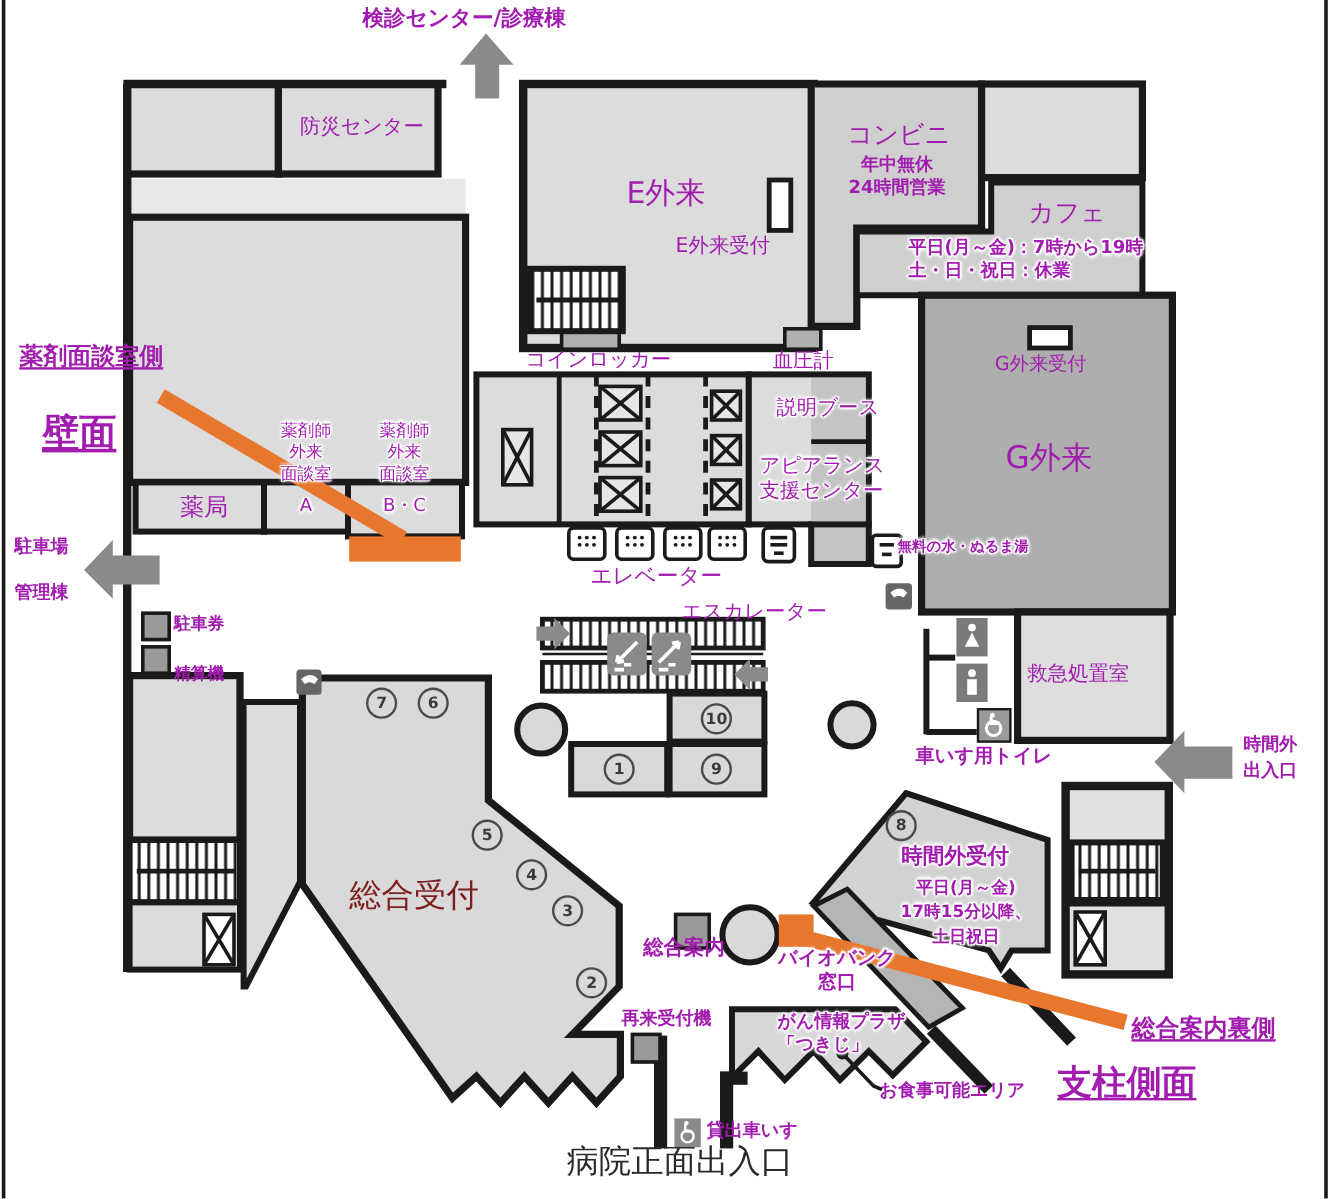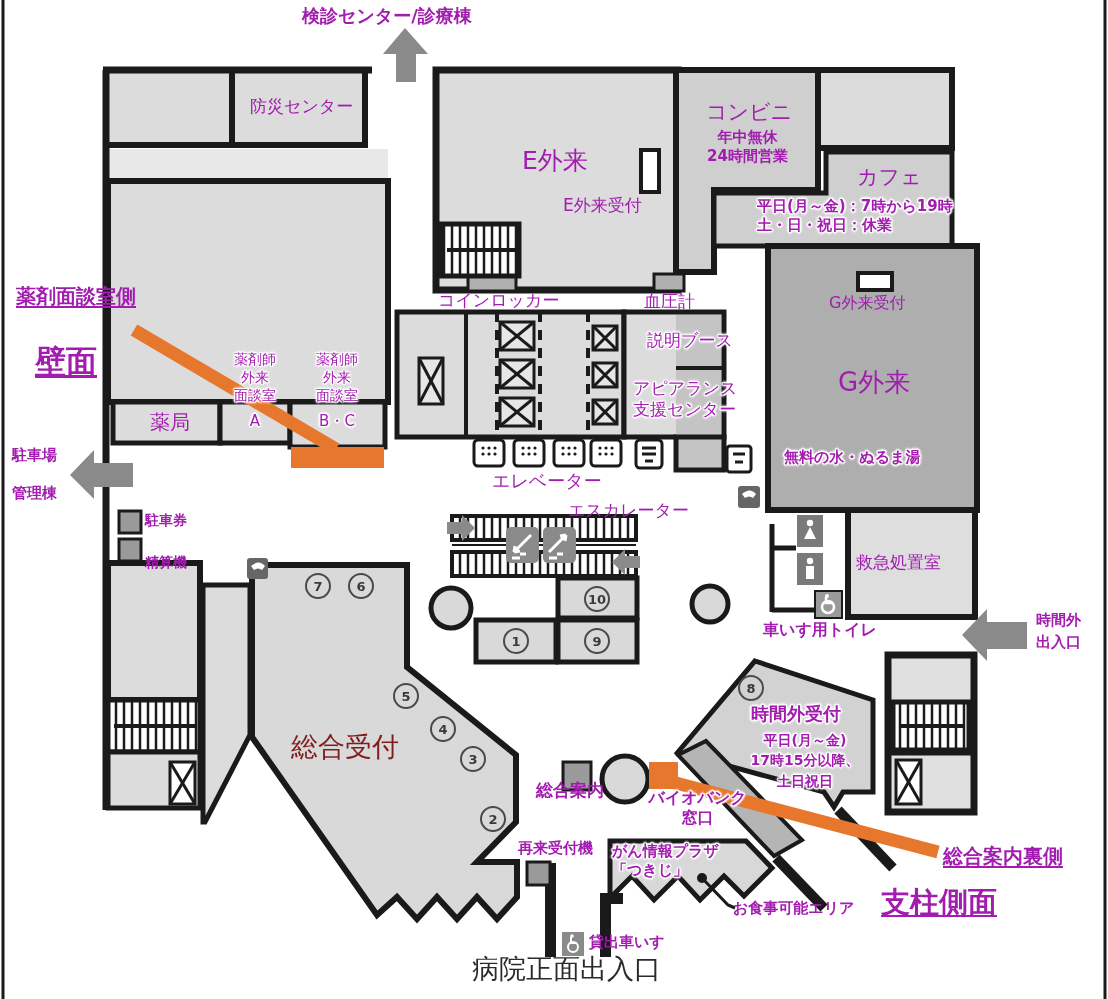--- a/index.html
+++ b/index.html
@@ -280,37 +280,37 @@
 外来
 面談室</div>
 <div class="lbl halo ctr" style="left:222px;top:412px;width:66px;font-size:15px;">A</div>
 <div class="lbl halo ctr" style="left:302px;top:350px;width:70px;font-size:14px;line-height:1.3;">薬剤師
 外来
 面談室</div>
 <div class="lbl halo ctr" style="left:302px;top:412px;width:70px;font-size:15px;">B・C</div>
 
 <div class="lbl" style="left:492px;top:470px;font-size:18px;">エレベーター</div>
 <div class="lbl" style="left:568px;top:500px;font-size:17px;">エスカレーター</div>
-<div class="lbl b halo" style="left:784px;top:448px;font-size:15px;">無料の水・ぬるま湯</div>
+<div class="lbl b halo" style="left:748px;top:448px;font-size:12px;">無料の水・ぬるま湯</div>
 
 <div class="lbl" style="left:856px;top:552px;font-size:17px;">救急処置室</div>
 <div class="lbl b" style="left:763px;top:620px;font-size:16px;">車いす用トイレ</div>
 
 <div class="lbl" style="left:291px;top:730px;font-size:27px;color:#7f1d1d;">総合受付</div>
 <div class="lbl b" style="left:536px;top:734px;font-size:17px;margin-top:46px;">総合案内</div>
 
 <div class="lbl b halo" style="left:751px;top:703px;font-size:18px;">時間外受付</div>
 <div class="lbl b halo ctr" style="left:740px;top:730px;width:130px;font-size:14px;line-height:1.45;">平日(月～金)
 17時15分以降、
 土日祝日</div>
 <div class="lbl b halo" style="left:640px;top:788px;width:115px;font-size:16px;text-align:center;">バイオバンク
 窓口</div>
 
 <div class="lbl b" style="left:518px;top:839px;font-size:15px;">再来受付機</div>
-<div class="lbl b halo" style="left:612px;top:842px;font-size:15px;">がん情報プラザ
+<div class="lbl b halo" style="left:612px;top:842px;font-size:15px;padding-left:36px;">がん情報プラザ
 「つきじ」</div>
 <div class="lbl b" style="left:733px;top:899px;font-size:15px;">お食事可能エリア</div>
 <div class="lbl b" style="left:589px;top:933px;font-size:15px;">貸出車いす</div>
 <div class="lbl" style="left:472px;top:952px;font-size:27px;color:#2a2a2a;">病院正面出入口</div>
 
 <div class="lbl b" style="left:12px;top:446px;font-size:15px;">駐車場</div>
 <div class="lbl b" style="left:12px;top:484px;font-size:15px;">管理棟</div>
 <div class="lbl b" style="left:1036px;top:610px;font-size:15px;line-height:1.45;">時間外
 出入口</div>
 <div class="lbl b" style="left:145px;top:512px;font-size:14px;">駐車券</div>

